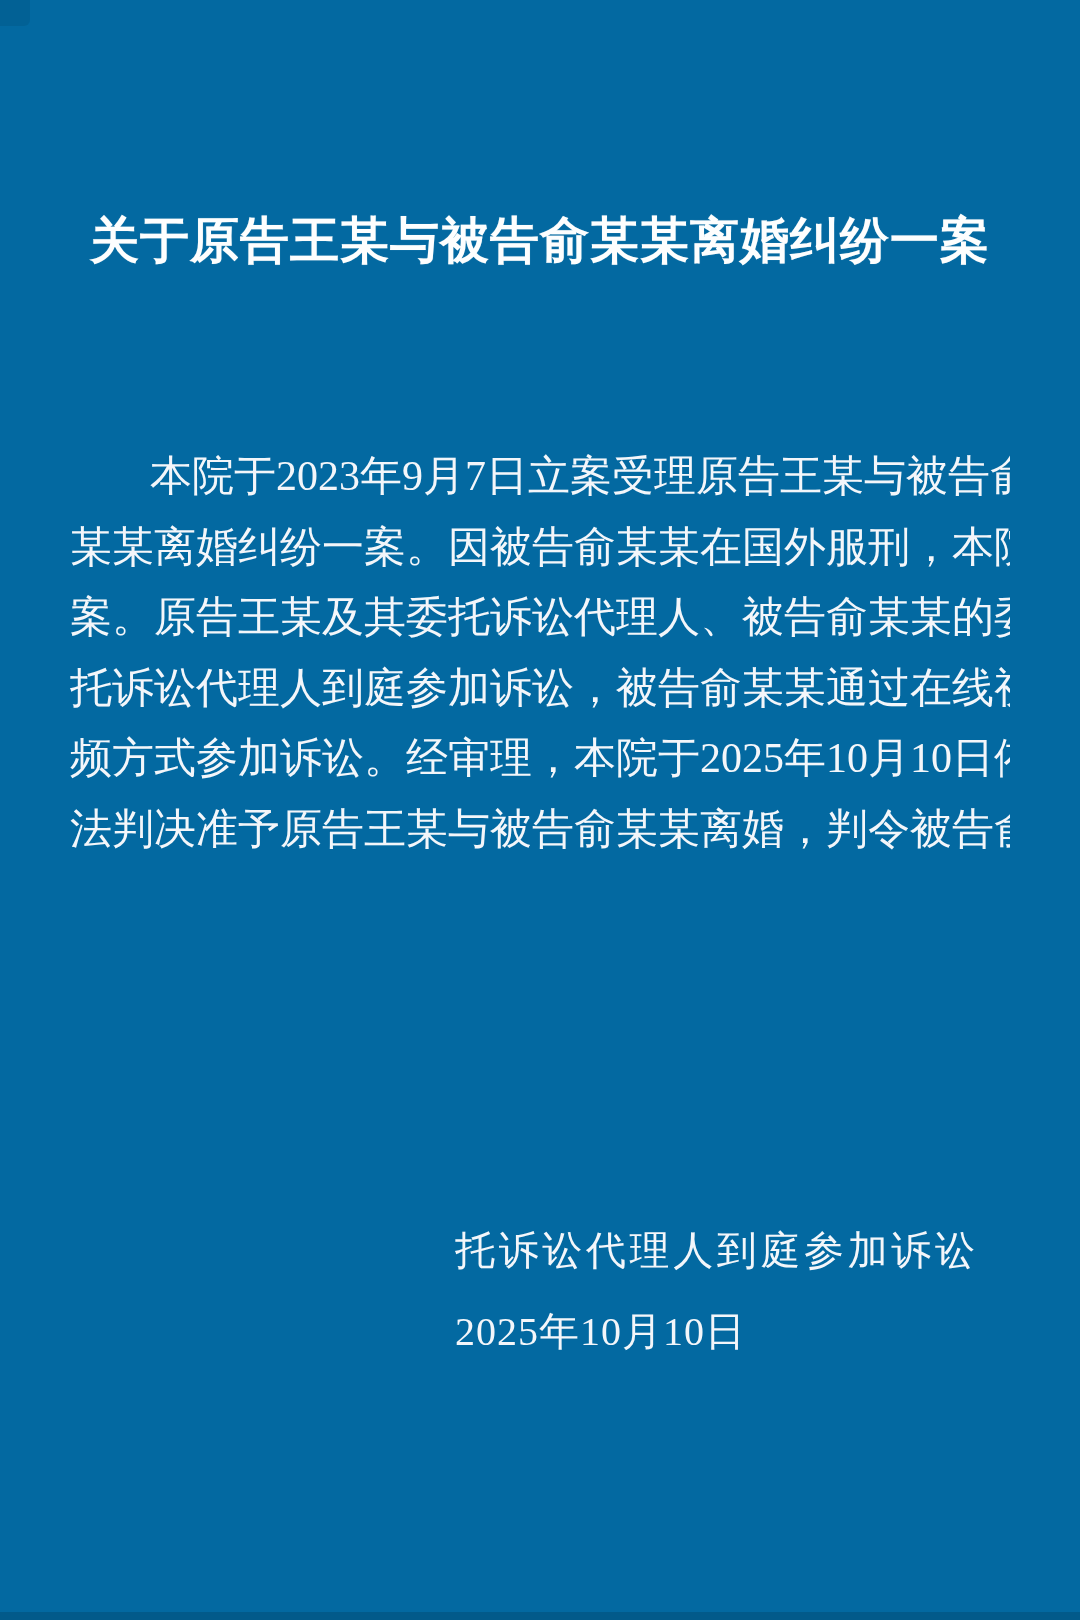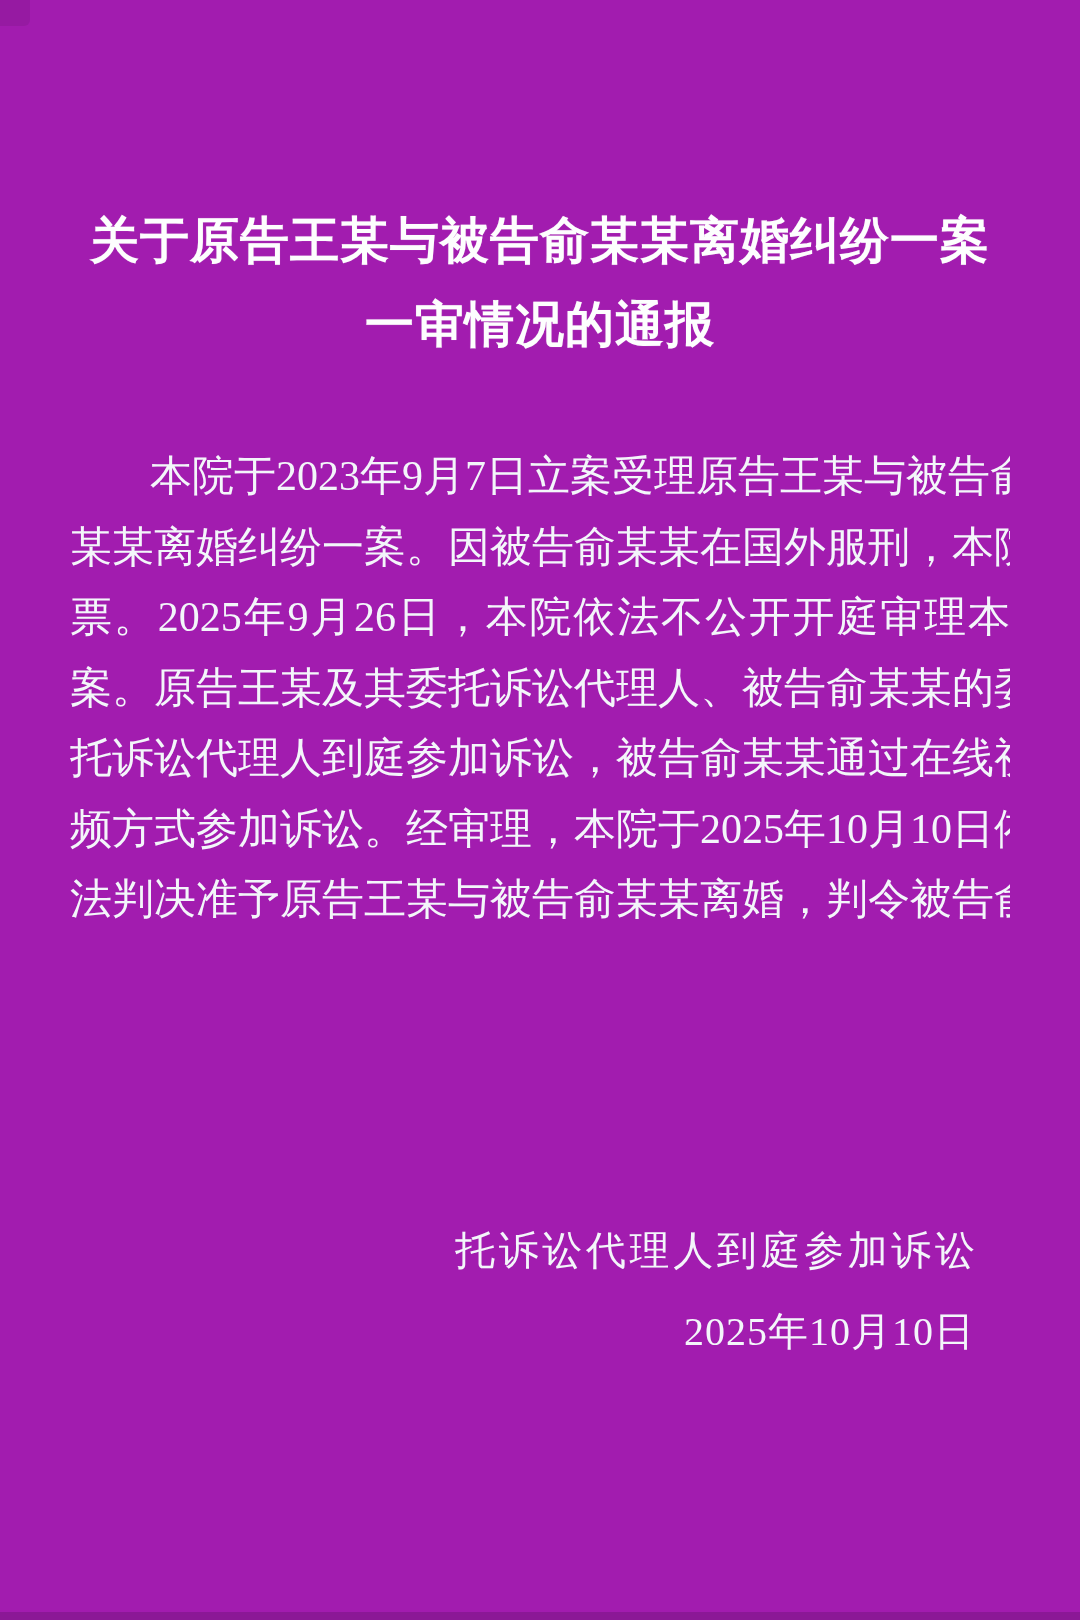--- a/index.html
+++ b/index.html
@@ -9,21 +9,21 @@
   body {
     width: 1080px;
     height: 1620px;
     overflow: hidden;
     background: #1b59b8;
   }
   .page {
     position: relative;
     width: 1080px;
     height: 1620px;
-    background: #a21caf;
+    background: #0369a1;
     overflow: hidden;
   }
   
   .corner-artifact {
     position: absolute;
     top: 0;
     left: 0;
     width: 30px;
     height: 26px;
     background: rgba(0,0,0,0.07);
@@ -90,40 +90,38 @@
     line-height: 81px;
     color: #f3f6fa;
   }
   .court-name {
     text-align: justify;
     text-align-last: justify;
     white-space: nowrap;
     overflow: hidden;
   }
   .notice-date {
-    text-align: right;
+    text-align: left;
     letter-spacing: 1px;
   }
 </style>
 </head>
 <body style="background: rgb(27, 89, 184);">
 
 <div class="page">
 
   <div class="corner-artifact"></div>
 
   <h1 class="title">
     <span class="title-line">关于原告王某与被告俞某某离婚纠纷一案</span>
-    <span class="title-line">一审情况的通报</span>
   </h1>
 
   <div class="body-text">
       <div class="body-line first-line">本院于2023年9月7日立案受理原告王某与被告俞</div>
       <div class="body-line">某某离婚纠纷一案。因被告俞某某在国外服刑，本院</div>
-      <div class="body-line">票。2025年9月26日，本院依法不公开开庭审理本</div>
       <div class="body-line">案。原告王某及其委托诉讼代理人、被告俞某某的委</div>
       <div class="body-line">托诉讼代理人到庭参加诉讼，被告俞某某通过在线视</div>
       <div class="body-line">频方式参加诉讼。经审理，本院于2025年10月10日依</div>
       <div class="body-line">法判决准予原告王某与被告俞某某离婚，判令被告俞</div>
     </div>
 
   <div class="signature-block">
     <div class="court-name">托诉讼代理人到庭参加诉讼</div>
     <div class="notice-date">2025年10月10日</div>
   </div>

